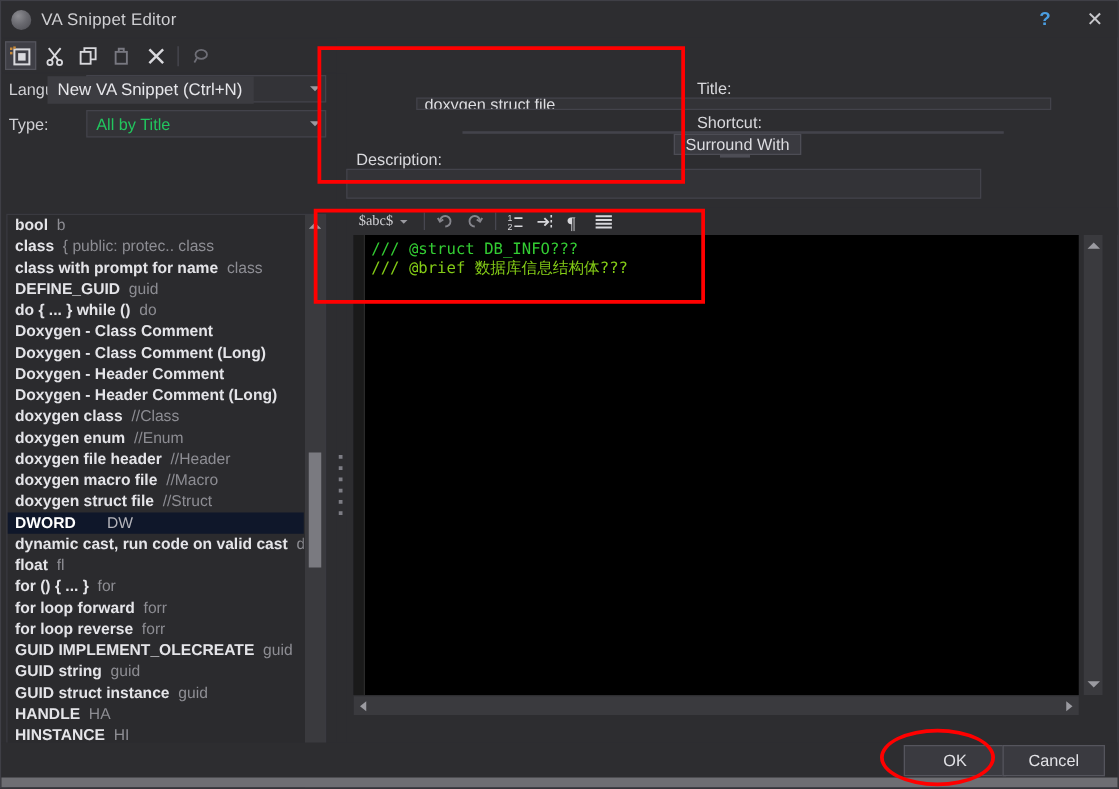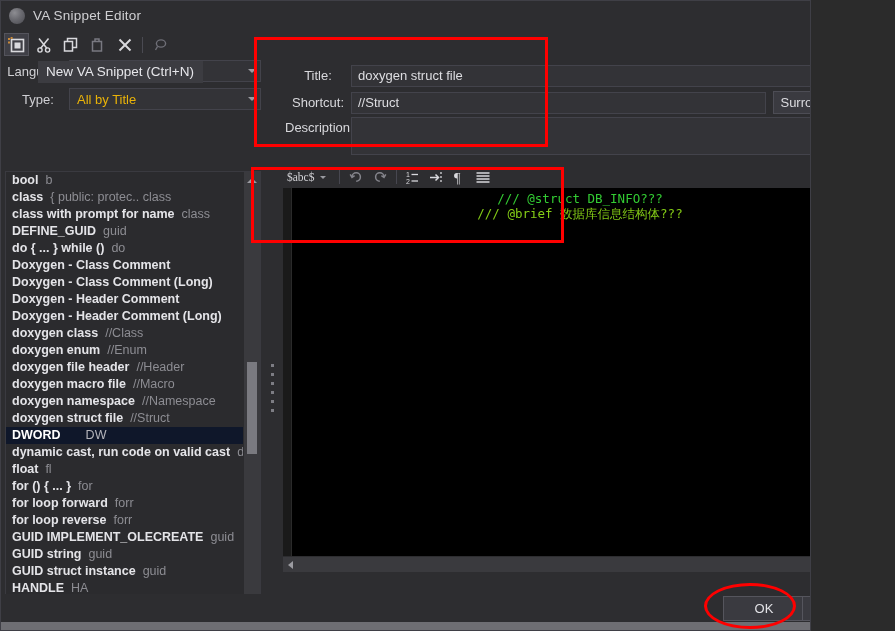--- a/index.html
+++ b/index.html
@@ -6,25 +6,24 @@
   html, body {
     margin: 0; padding: 0;
     width: 895px; height: 631px;
     overflow: hidden;
     background: #2b2b2b;
     font-family: "Liberation Sans", sans-serif;
     -webkit-font-smoothing: antialiased;
   }
   .window {
     position: relative;
-    width: 811px; height: 631px;
+    width: 895px; height: 631px;
     background: #2d2d30;
     border: 1px solid #3f3f46;
     overflow: hidden;
-    text-align: center;
   }
 
   
   .titlebar {
     position: absolute; left: 0; top: 0; width: 895px; height: 29px;
     background: #2d2d30;
     display: flex; align-items: center;
   }
   .title-icon {
     width: 16px; height: 16px; margin-left: 8px; margin-right: 8px;
@@ -77,21 +76,21 @@
   .field-label {
     color: #d0d0d4; font-size: 13px; width: 62px; flex: 0 0 auto;
   }
   .combo {
     position: relative;
     flex: 1 1 auto; height: 22px; margin-right: 8px;
     background: #333337; border: 1px solid #43434b;
     display: flex; align-items: center;
   }
   .combo-text {
-    color: #eab308; font-size: 13px; padding-left: 7px;
+    color: #22c55e; font-size: 13px; padding-left: 7px;
     white-space: nowrap; overflow: hidden;
   }
   .combo-arrow {
     position: absolute; right: 0; top: 0; width: 17px; height: 20px;
     display: flex; align-items: center; justify-content: center;
   }
   .combo-arrow i {
     display: block; width: 0; height: 0;
     border-left: 4px solid transparent; border-right: 4px solid transparent;
     border-top: 4px solid #9a9aa0;
@@ -161,21 +160,21 @@
   }
   .splitter-dots span {
     display: block; width: 3px; height: 3px; background: #7d7d84;
   }
 
   
   .right-pane {
     position: absolute; left: 276px; top: 34px; width: 619px; height: 545px;
   }
   .meta-area { position: relative; height: 128px; }
-  .meta-row { display: flex; align-items: center; height: 25px; }
+  .meta-row { display: flex; align-items: center; height: 25px; flex-direction: column; }
   .meta-label {
     color: #d8d8dc; font-size: 13px; width: 74px;
     flex: 0 0 auto; padding-left: 8px;
   }
   .meta-input {
     height: 22px; background: #333337; border: 1px solid #43434b;
     display: flex; align-items: center;
     color: #dedee2; font-size: 13px; padding-left: 6px;
     white-space: nowrap; overflow: hidden;
   }
@@ -421,24 +420,20 @@
           </div>
           <div class="li">
             <span class="nm">doxygen file header</span>
             <span class="sc">//Header</span>
           </div>
           <div class="li">
             <span class="nm">doxygen macro file</span>
             <span class="sc">//Macro</span>
           </div>
           <div class="li">
-            <span class="nm">doxygen namespace</span>
-            <span class="sc">//Namespace</span>
-          </div>
-          <div class="li">
             <span class="nm">doxygen struct file</span>
             <span class="sc">//Struct</span>
           </div>
           <div class="li sel">
             <span class="nm">DWORD</span>
             <span class="sc">DW</span>
           </div>
           <div class="li">
             <span class="nm">dynamic cast, run code on valid cast</span>
             <span class="sc">dyn</span>

